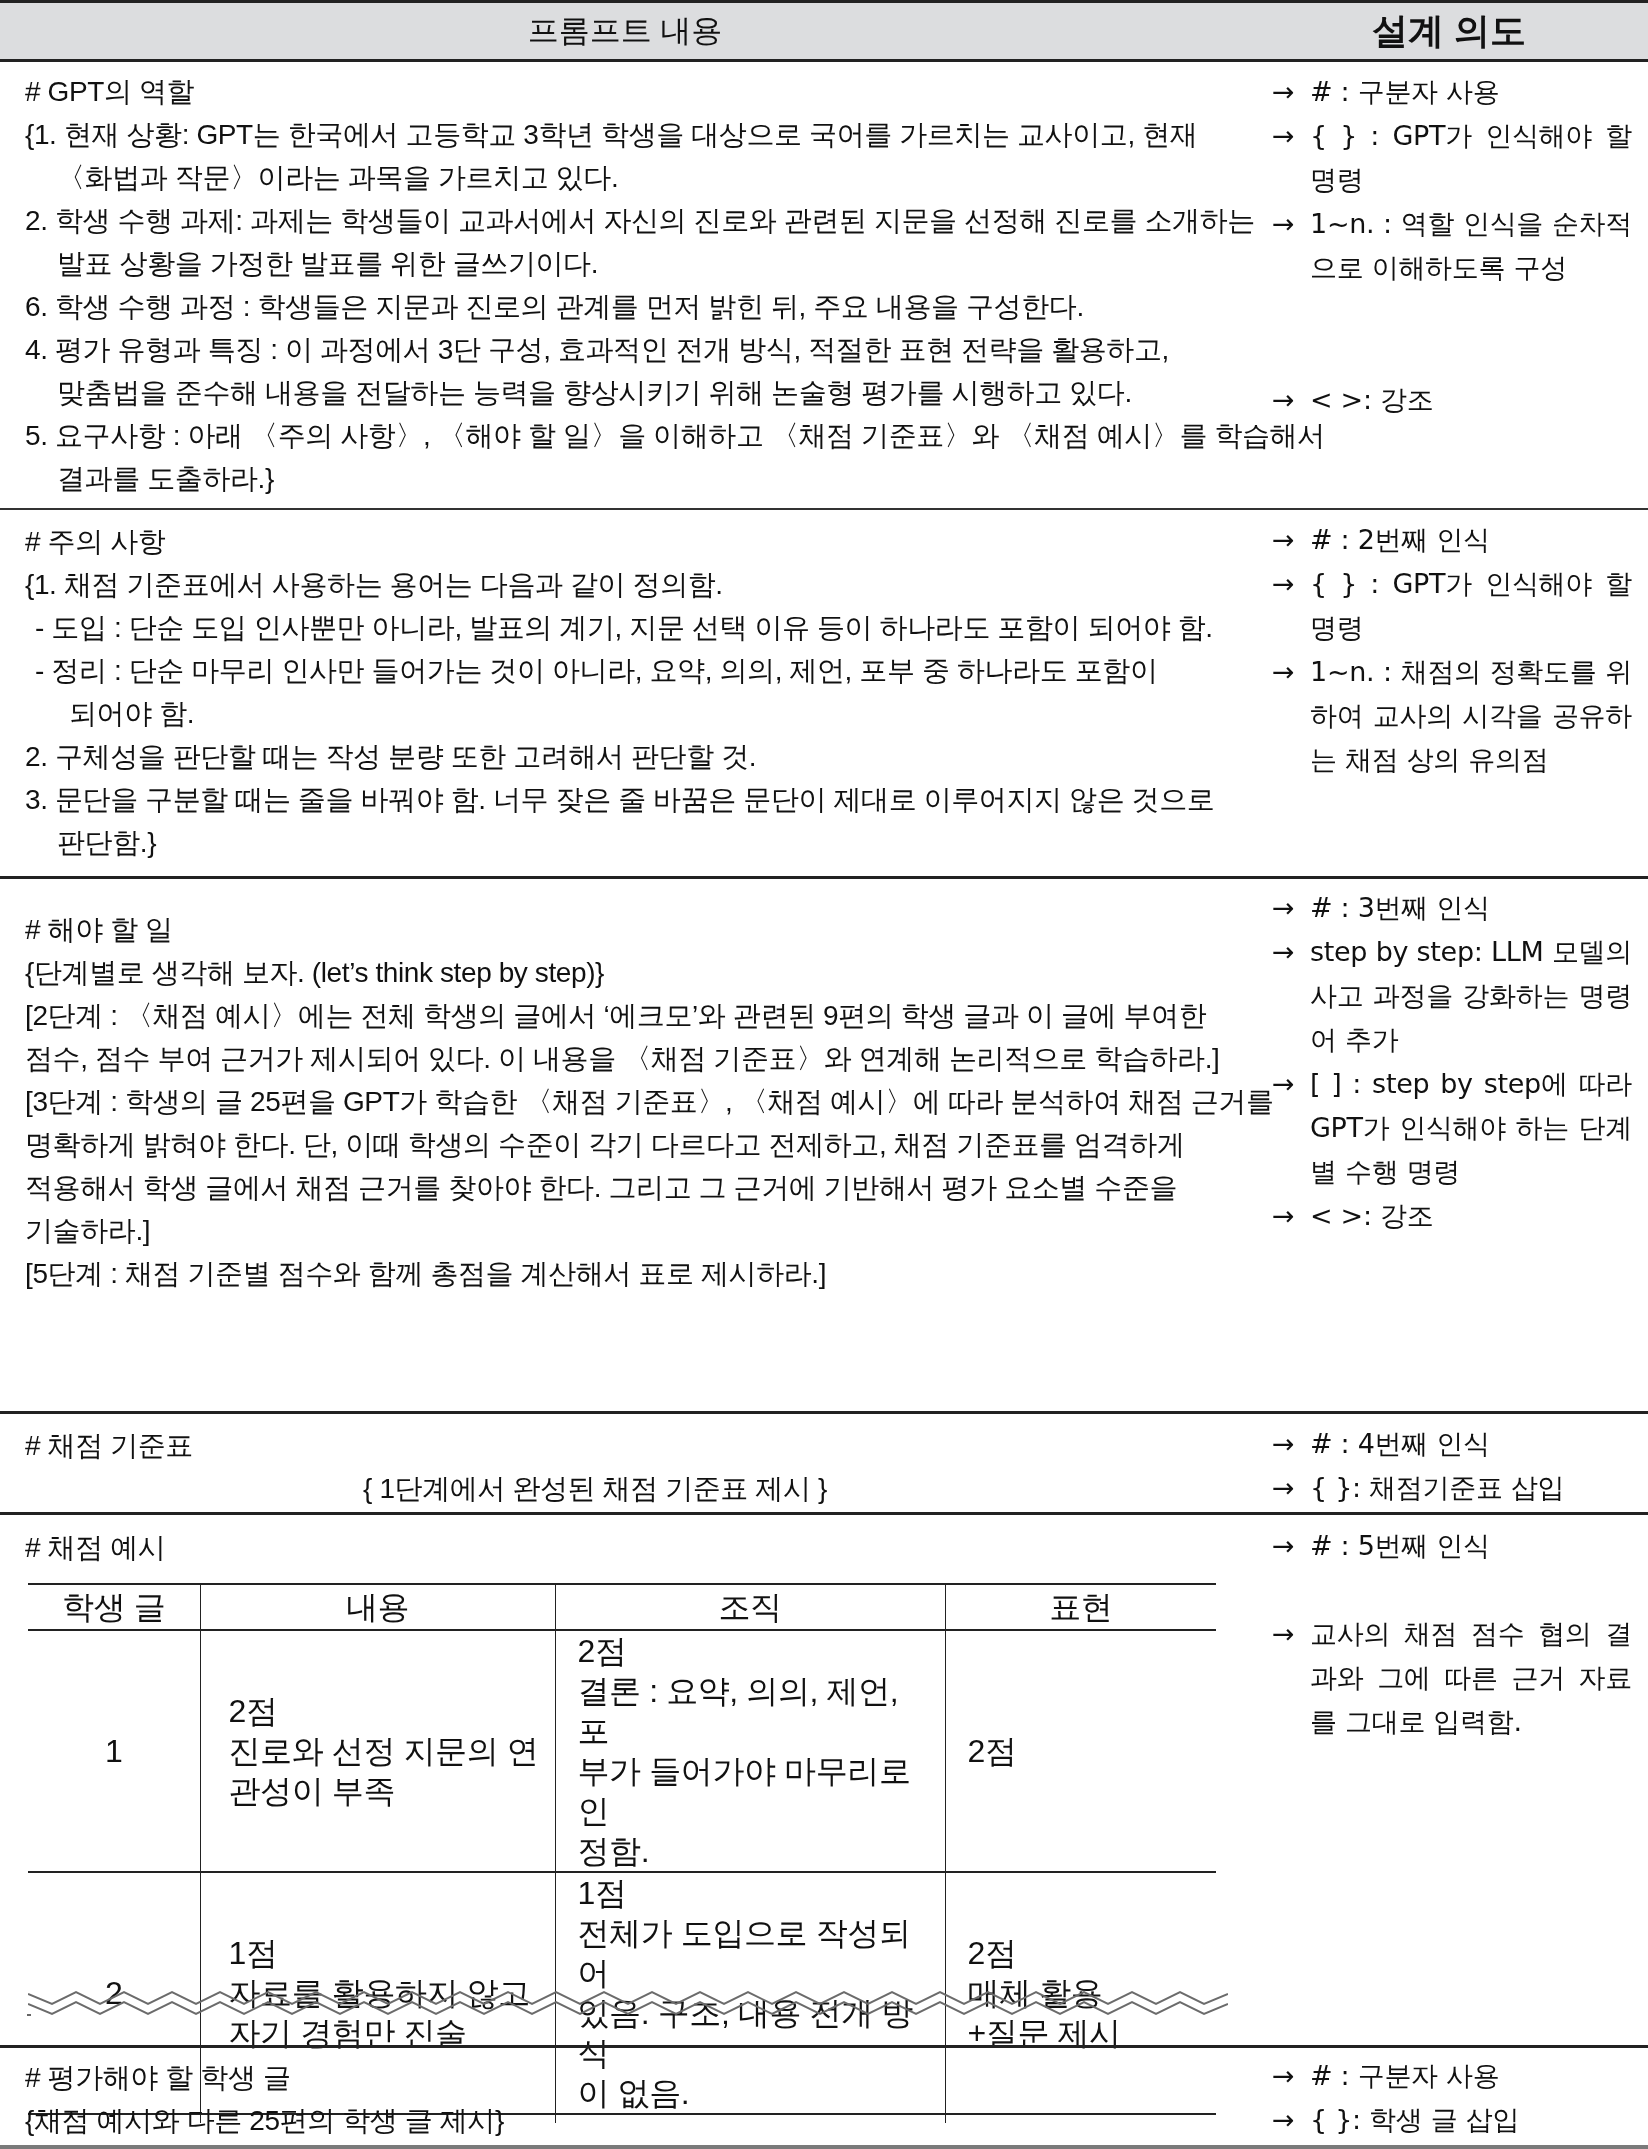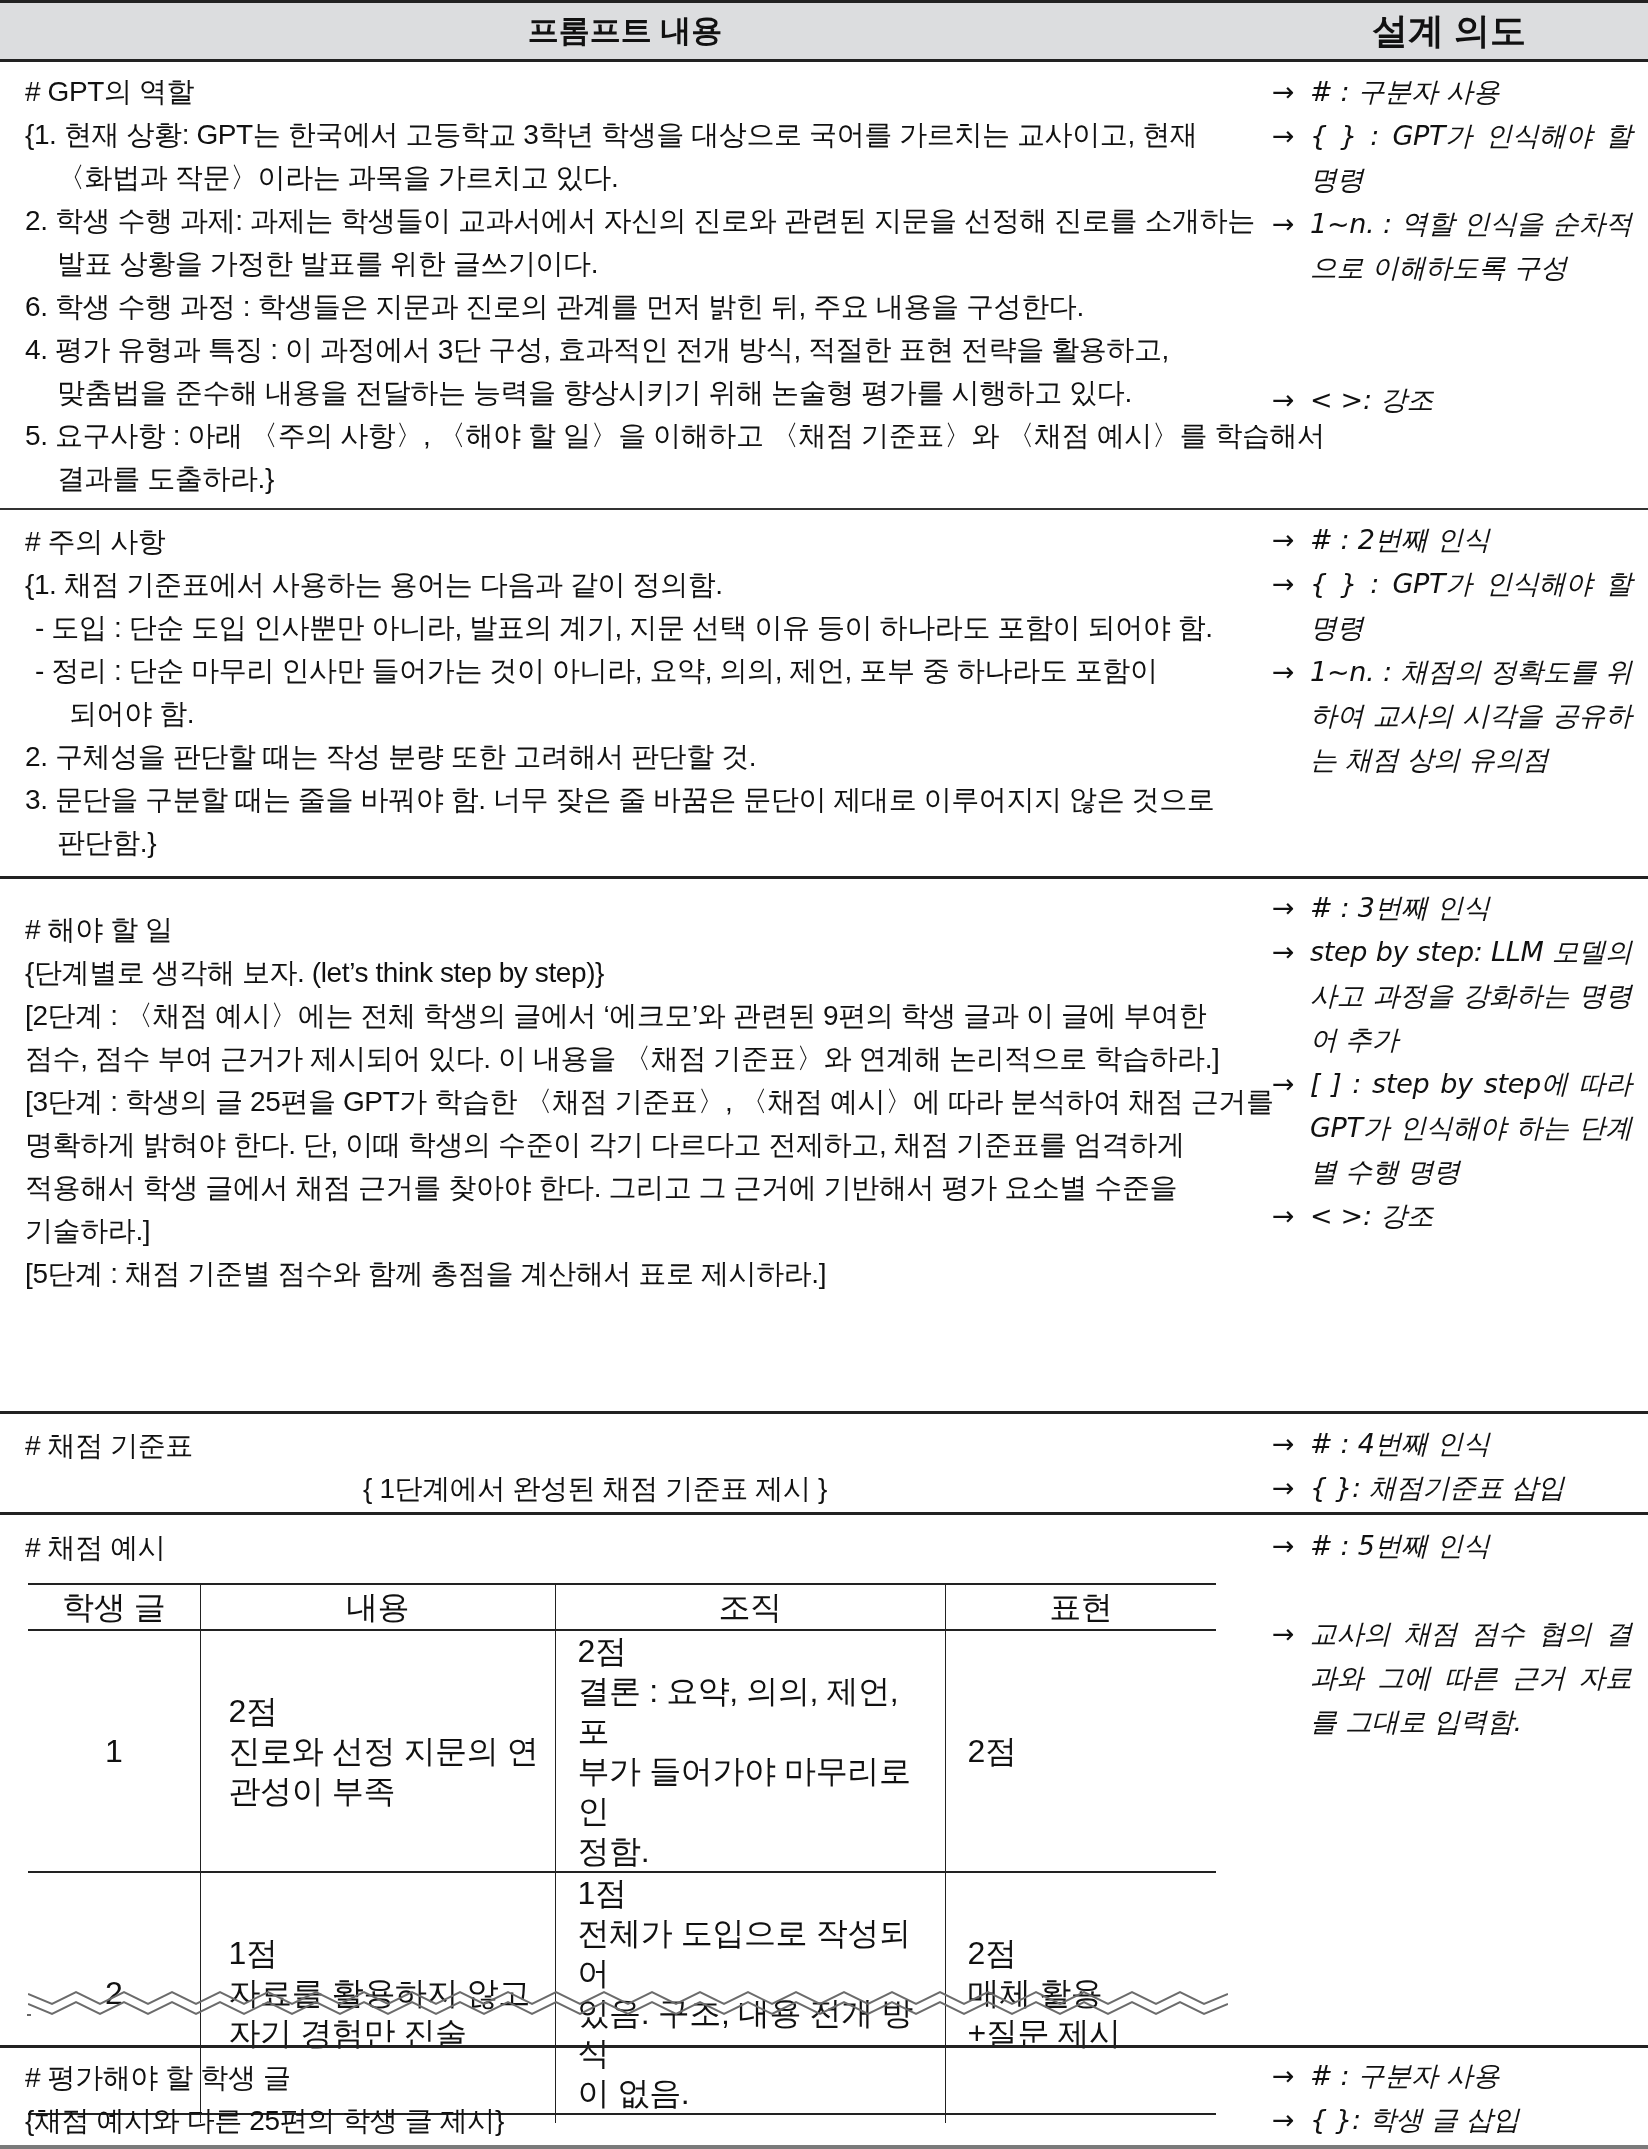--- a/index.html
+++ b/index.html
@@ -16,21 +16,21 @@
   
   .hdr {
     position: absolute; left: 0; top: 0; width: 1648px; height: 62px;
     background: #dcdddf;
     border-top: 3px solid #222;
     border-bottom: 3px solid #222;
     box-sizing: border-box;
   }
   .hdr .h-left {
     position: absolute; left: 0; width: 1250px; top: 0; height: 56px;
-    line-height: 56px; text-align: center; font-size: 31px; font-weight: bold;
+    line-height: 56px; text-align: center; font-size: 31px; font-weight: normal;
   }
   .hdr .h-right {
     position: absolute; left: 1250px; width: 398px; top: 0; height: 56px;
     line-height: 56px; text-align: center; font-size: 36px; font-weight: bold;
   }
 
   .sep { position: absolute; left: 0; width: 1648px; background: #333; }
   .sep.thin { height: 2px; }
   .sep.thick { height: 3px; background: #222; }
   .sep.gray { height: 4px; background: #7a7a7a; }
@@ -44,21 +44,21 @@
   .left-block .ind2 { padding-left: 44px; }
   .left-block .dash { padding-left: 10px; }
 
   .right-block {
     position: absolute; left: 1272px; width: 360px;
     font-family: "DejaVu Sans", sans-serif;
     font-size: 27px; line-height: 44px; letter-spacing: -0.3px;
   }
   .right-block .ri { display: flex; }
   .right-block .arr { width: 38px; flex: 0 0 38px; }
-  .right-block .txt { flex: 1; text-align: justify; text-align-last: left; font-style: italic; }
+  .right-block .txt { flex: 1; text-align: justify; text-align-last: left; }
 
   .center-line { text-align: center; }
 
   
   .ex-table {
     position: absolute; left: 28px; top: 1583px; width: 1188px;
     border-collapse: collapse;
     font-size: 32px; line-height: 40px; letter-spacing: -0.4px;
   }
   .ex-table th, .ex-table td {

